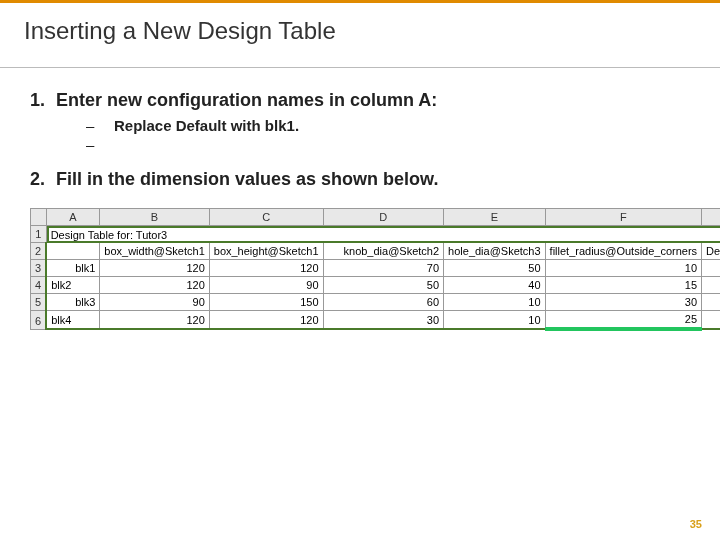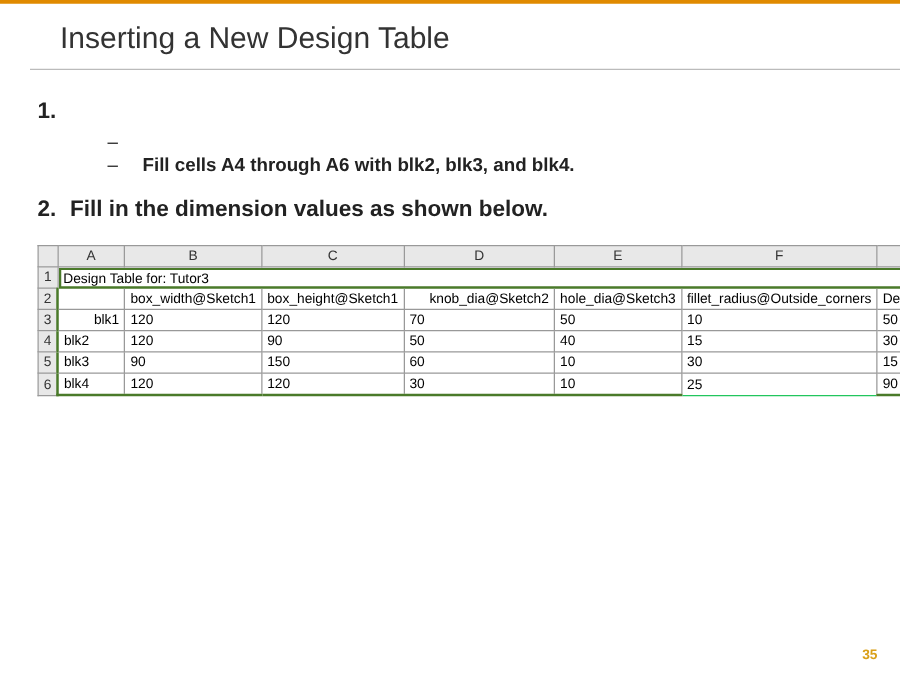--- a/index.html
+++ b/index.html
@@ -9,23 +9,22 @@
     height: 540px;
     font-family: Arial, Helvetica, sans-serif;
     background: #fff;
     position: relative;
     overflow: hidden;
   }
   .top-bar { height: 3px; background: #e08a00; }
   .header {
     display: flex;
     align-items: center;
-    padding: 14px 24px 10px 24px;
+    padding: 14px 24px 22px 24px;
     border-bottom: 1px solid #bbb;
-    margin-left: 24px;
   }
   .title {
     font-size: 24px;
     color: #333;
     font-weight: 400;
     flex: 1;
   }
   .logo {
     width: 90px; height: 40px;
     display: flex;
@@ -74,21 +73,21 @@
   }
   table.design .rowhdr {
     background: #e8e8e8;
     text-align: center;
     width: 22px;
     font-weight: 400;
   }
   .data-outline {
     box-shadow: inset 0 0 0 2px #4a7a2a;
   }
-  table.design td.num { }
+  table.design td.num { text-align: right; }
   table.design td.txt { text-align: left; }
   table.design tr.hdr-row td { vertical-align: bottom; }
   .slide-num {
     position: absolute;
     right: 18px;
     bottom: 10px;
     color: #d9a01a;
     font-size: 11px;
     font-weight: 700;
   }
@@ -98,28 +97,29 @@
 
 <div class="top-bar"></div>
 
 <div class="header">
   <div class="title">Inserting a New Design Table</div>
 </div>
 
 <div class="body">
   <div class="num-item">
     <span class="num">1.</span>
+    <span>Enter new configuration names in column A:</span>
   </div>
   <div class="sub-list">
     <div class="sub-item">
       <span class="dash">–</span>
+      <span>Replace Default with blk1.</span>
     </div>
     <div class="sub-item">
       <span class="dash">–</span>
-      <span>Fill cells A4 through A6 with blk2, blk3, and blk4.</span>
     </div>
   </div>
   <div class="num-item">
     <span class="num">2.</span>
     <span>Fill in the dimension values as shown below.</span>
   </div>
 </div>
 
 <div class="table-wrap">
   <table class="design">
@@ -163,35 +163,35 @@
       <td class="txt" style="border-left:2px solid #4a7a2a;">blk2</td>
       <td class="num">120</td>
       <td class="num">90</td>
       <td class="num">50</td>
       <td class="num">40</td>
       <td class="num">15</td>
       <td class="num" style="border-right:2px solid #4a7a2a;">30</td>
     </tr>
     <tr>
       <th class="rowhdr">5</th>
-      <td class="txt" style="border-left:2px solid #4a7a2a;">blk3</td>
+      <td class="txt" style="border-left:2px solid #4a7a2a;text-align:right;">blk3</td>
       <td class="num">90</td>
       <td class="num">150</td>
       <td class="num">60</td>
       <td class="num">10</td>
       <td class="num">30</td>
       <td class="num" style="border-right:2px solid #4a7a2a;">15</td>
     </tr>
     <tr>
       <th class="rowhdr">6</th>
       <td class="txt" style="border-left:2px solid #4a7a2a;border-bottom:2px solid #4a7a2a;">blk4</td>
       <td class="num" style="border-bottom:2px solid #4a7a2a;">120</td>
       <td class="num" style="border-bottom:2px solid #4a7a2a;">120</td>
       <td class="num" style="border-bottom:2px solid #4a7a2a;">30</td>
       <td class="num" style="border-bottom:2px solid #4a7a2a;">10</td>
-      <td class="num" style="border-bottom:1px solid #22c55e;">25</td>
+      <td class="num" style="border-bottom:4px solid #22c55e;">25</td>
       <td class="num" style="border-right:2px solid #4a7a2a;border-bottom:2px solid #4a7a2a;">90</td>
     </tr>
   </tbody>
     </table>
 </div>
 
 <div class="slide-num">35</div>
 
 </body></html>

